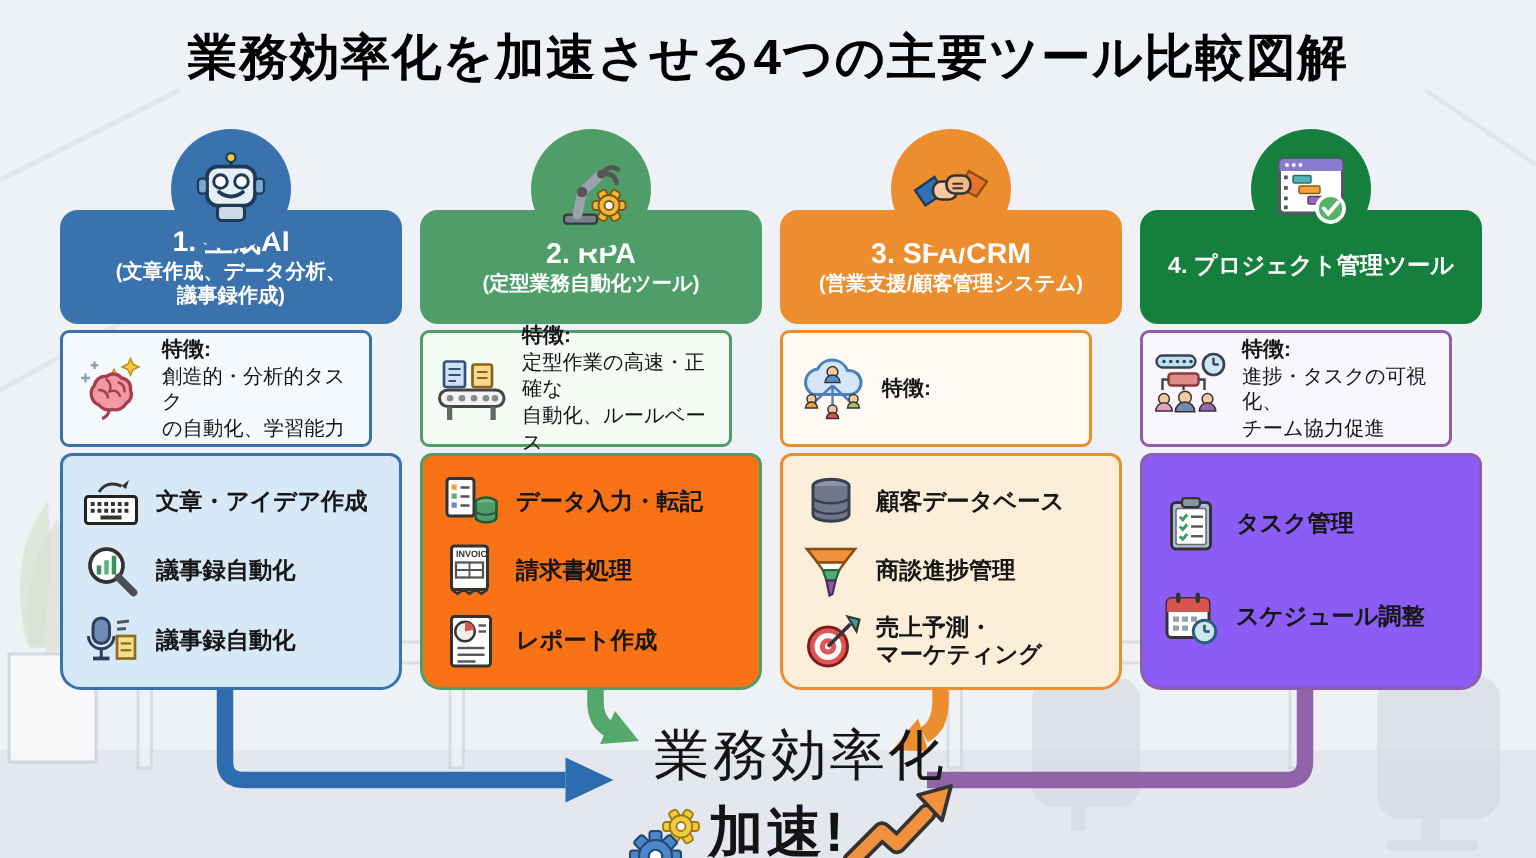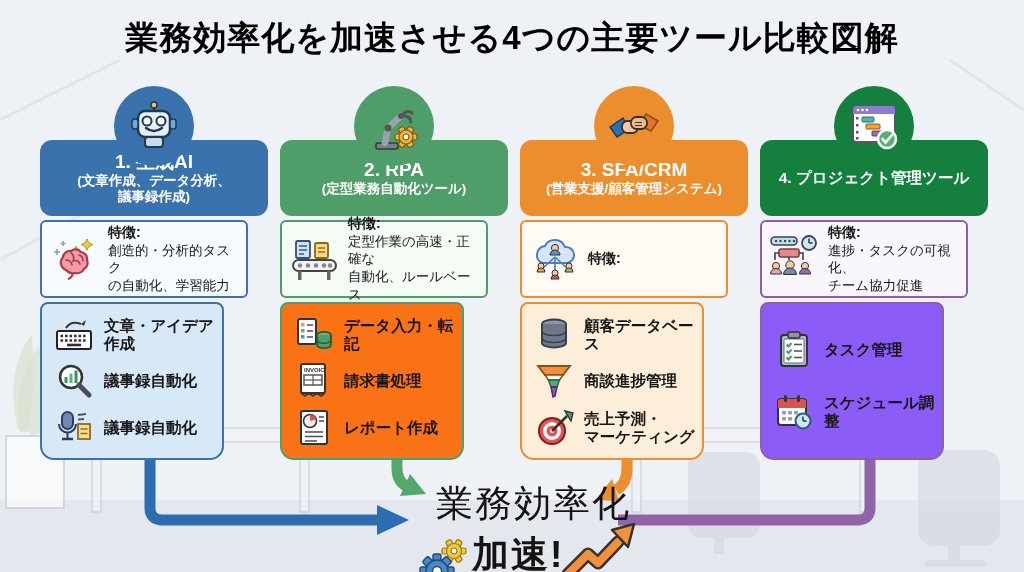--- a/index.html
+++ b/index.html
@@ -16,21 +16,21 @@
   .chead{position:absolute;top:54px;left:0;width:228px;height:76px;border-radius:12px;color:#fff;
          display:flex;flex-direction:column;align-items:center;justify-content:center;
          text-align:center;z-index:2;padding:2px 4px;box-sizing:border-box;}
   .ct{font-size:19px;font-weight:800;line-height:1.15;}
   .c3 .ct{font-size:15.5px;}
   .cs{font-size:13.5px;font-weight:700;line-height:1.2;white-space:pre-line;}
   .feat{position:absolute;top:134px;left:0;width:208px;height:78px;border:2px solid;border-radius:6px;
         display:flex;align-items:center;gap:7px;padding:0 4px 0 7px;box-sizing:border-box;}
   .flabel{font-size:14px;font-weight:800;}
   .fbody{font-size:13.5px;font-weight:400;line-height:1.3;white-space:pre-line;}
-  .ilist{position:absolute;top:216px;left:0;width:184px;height:158px;border:2px solid;
+  .ilist{position:absolute;top:216px;left:0;width:228px;height:158px;border:2px solid;
          border-radius:8px 8px 14px 14px;box-sizing:border-box;display:flex;flex-direction:column;
          justify-content:space-evenly;padding:4px 6px 4px 12px;}
   .item{display:flex;align-items:center;gap:10px;}
   .ilabel{font-size:15.5px;font-weight:800;line-height:1.15;white-space:pre-line;color:#161616;}
   .ficon svg,.iicon svg,.badge svg{display:block;}
   
   .c0 .badge,.c0 .chead{background:#3a72ad}
   .c0 .feat{border-color:#3a72ad;background:#f6fafd}
   .c0 .ilist{border-color:#3a72ad;background:#d7e8f6}
   .c1 .badge,.c1 .chead{background:#4f9d68}

